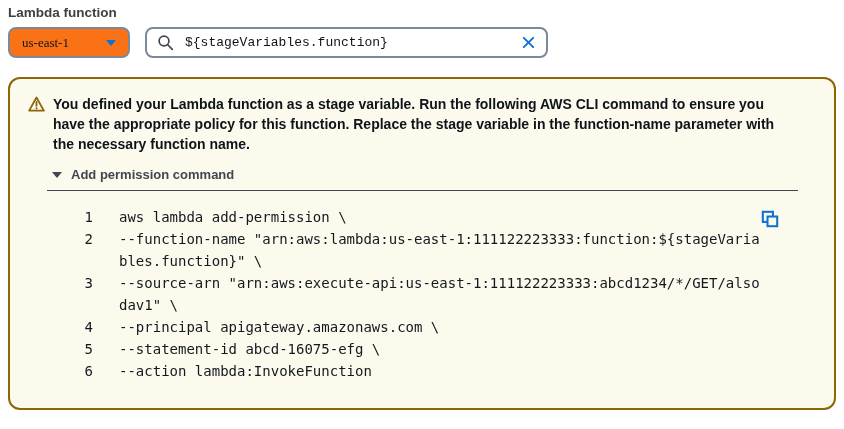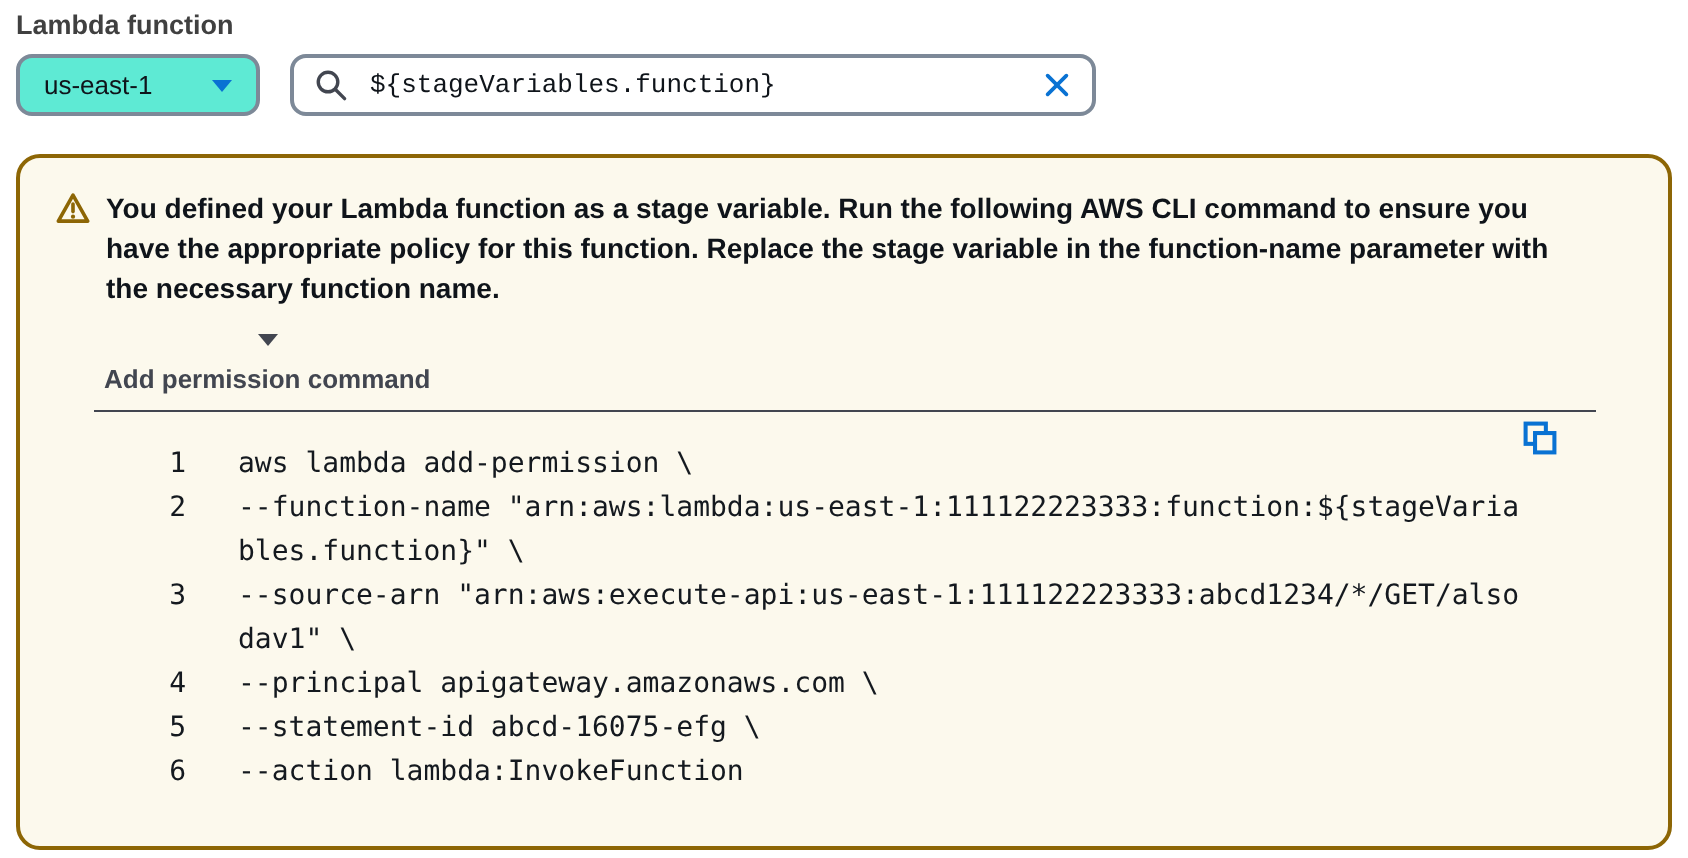--- a/index.html
+++ b/index.html
@@ -11,21 +11,21 @@
   .page{padding:4px 8px 0 8px;}
 
   .field-title{font-size:13.5px;font-weight:700;line-height:17px;color:#404040;}
   .field-desc{font-size:12px;line-height:15px;color:#414d5c;margin-top:3px;}
 
   .controls{display:flex;align-items:center;gap:15px;margin-top:6px;}
   .dropdown{
     display:flex;align-items:center;justify-content:space-between;
     width:122px;height:31px;box-sizing:border-box;
     border:2px solid #7d8998;border-radius:8px;padding:0 12px;
-    font-size:13px;color:#0f141a;background:#5eead4;cursor:pointer;
+    font-size:13px;color:#0f141a;background:#f97316;cursor:pointer;font-family:Liberation Serif, serif;
   }
   .caret-down{width:0;height:0;border-left:5.5px solid transparent;border-right:5.5px solid transparent;border-top:6.5px solid #0972d3;}
 
   .searchbox{
     display:flex;align-items:center;gap:9px;
     width:403px;height:31px;box-sizing:border-box;
     border:2px solid #7d8998;border-radius:8px;padding:0 10px;background:#fff;
   }
   .searchbox input{
     flex:1;border:none;outline:none;background:transparent;
@@ -38,21 +38,21 @@
     border:2px solid #8d6605;border-radius:12px;background:#fcf9ed;
     padding:15px 18px 26px 18px;
   }
   .alert-head{display:flex;gap:8px;}
   .warn-icon{flex-shrink:0;margin-top:2px;}
   .alert-msg{font-size:14px;font-weight:700;line-height:20px;color:#0f141a;max-width:742px;}
 
   .expander{
     display:flex;align-items:center;gap:9px;margin:13px 0 0 24px;
     cursor:pointer;background:none;border:none;padding:0;
-    font-family:inherit;font-size:13px;font-weight:700;color:#424650;flex-direction:column;
+    font-family:inherit;font-size:13px;font-weight:700;color:#424650;
   }
   .exp-caret{width:0;height:0;border-left:5px solid transparent;border-right:5px solid transparent;border-top:6.5px solid #424650;}
   .divider{margin:8px 0 0 19px;width:751px;border-bottom:1.6px solid #424650;}
 
   .code-block{margin:15px 0 0 45px;}
   .code-row{
     display:flex;font-family:"DejaVu Sans Mono","Liberation Mono",monospace;
     font-size:14px;line-height:22px;color:#14191f;
   }
   .lnum{width:20px;text-align:right;flex-shrink:0;}

